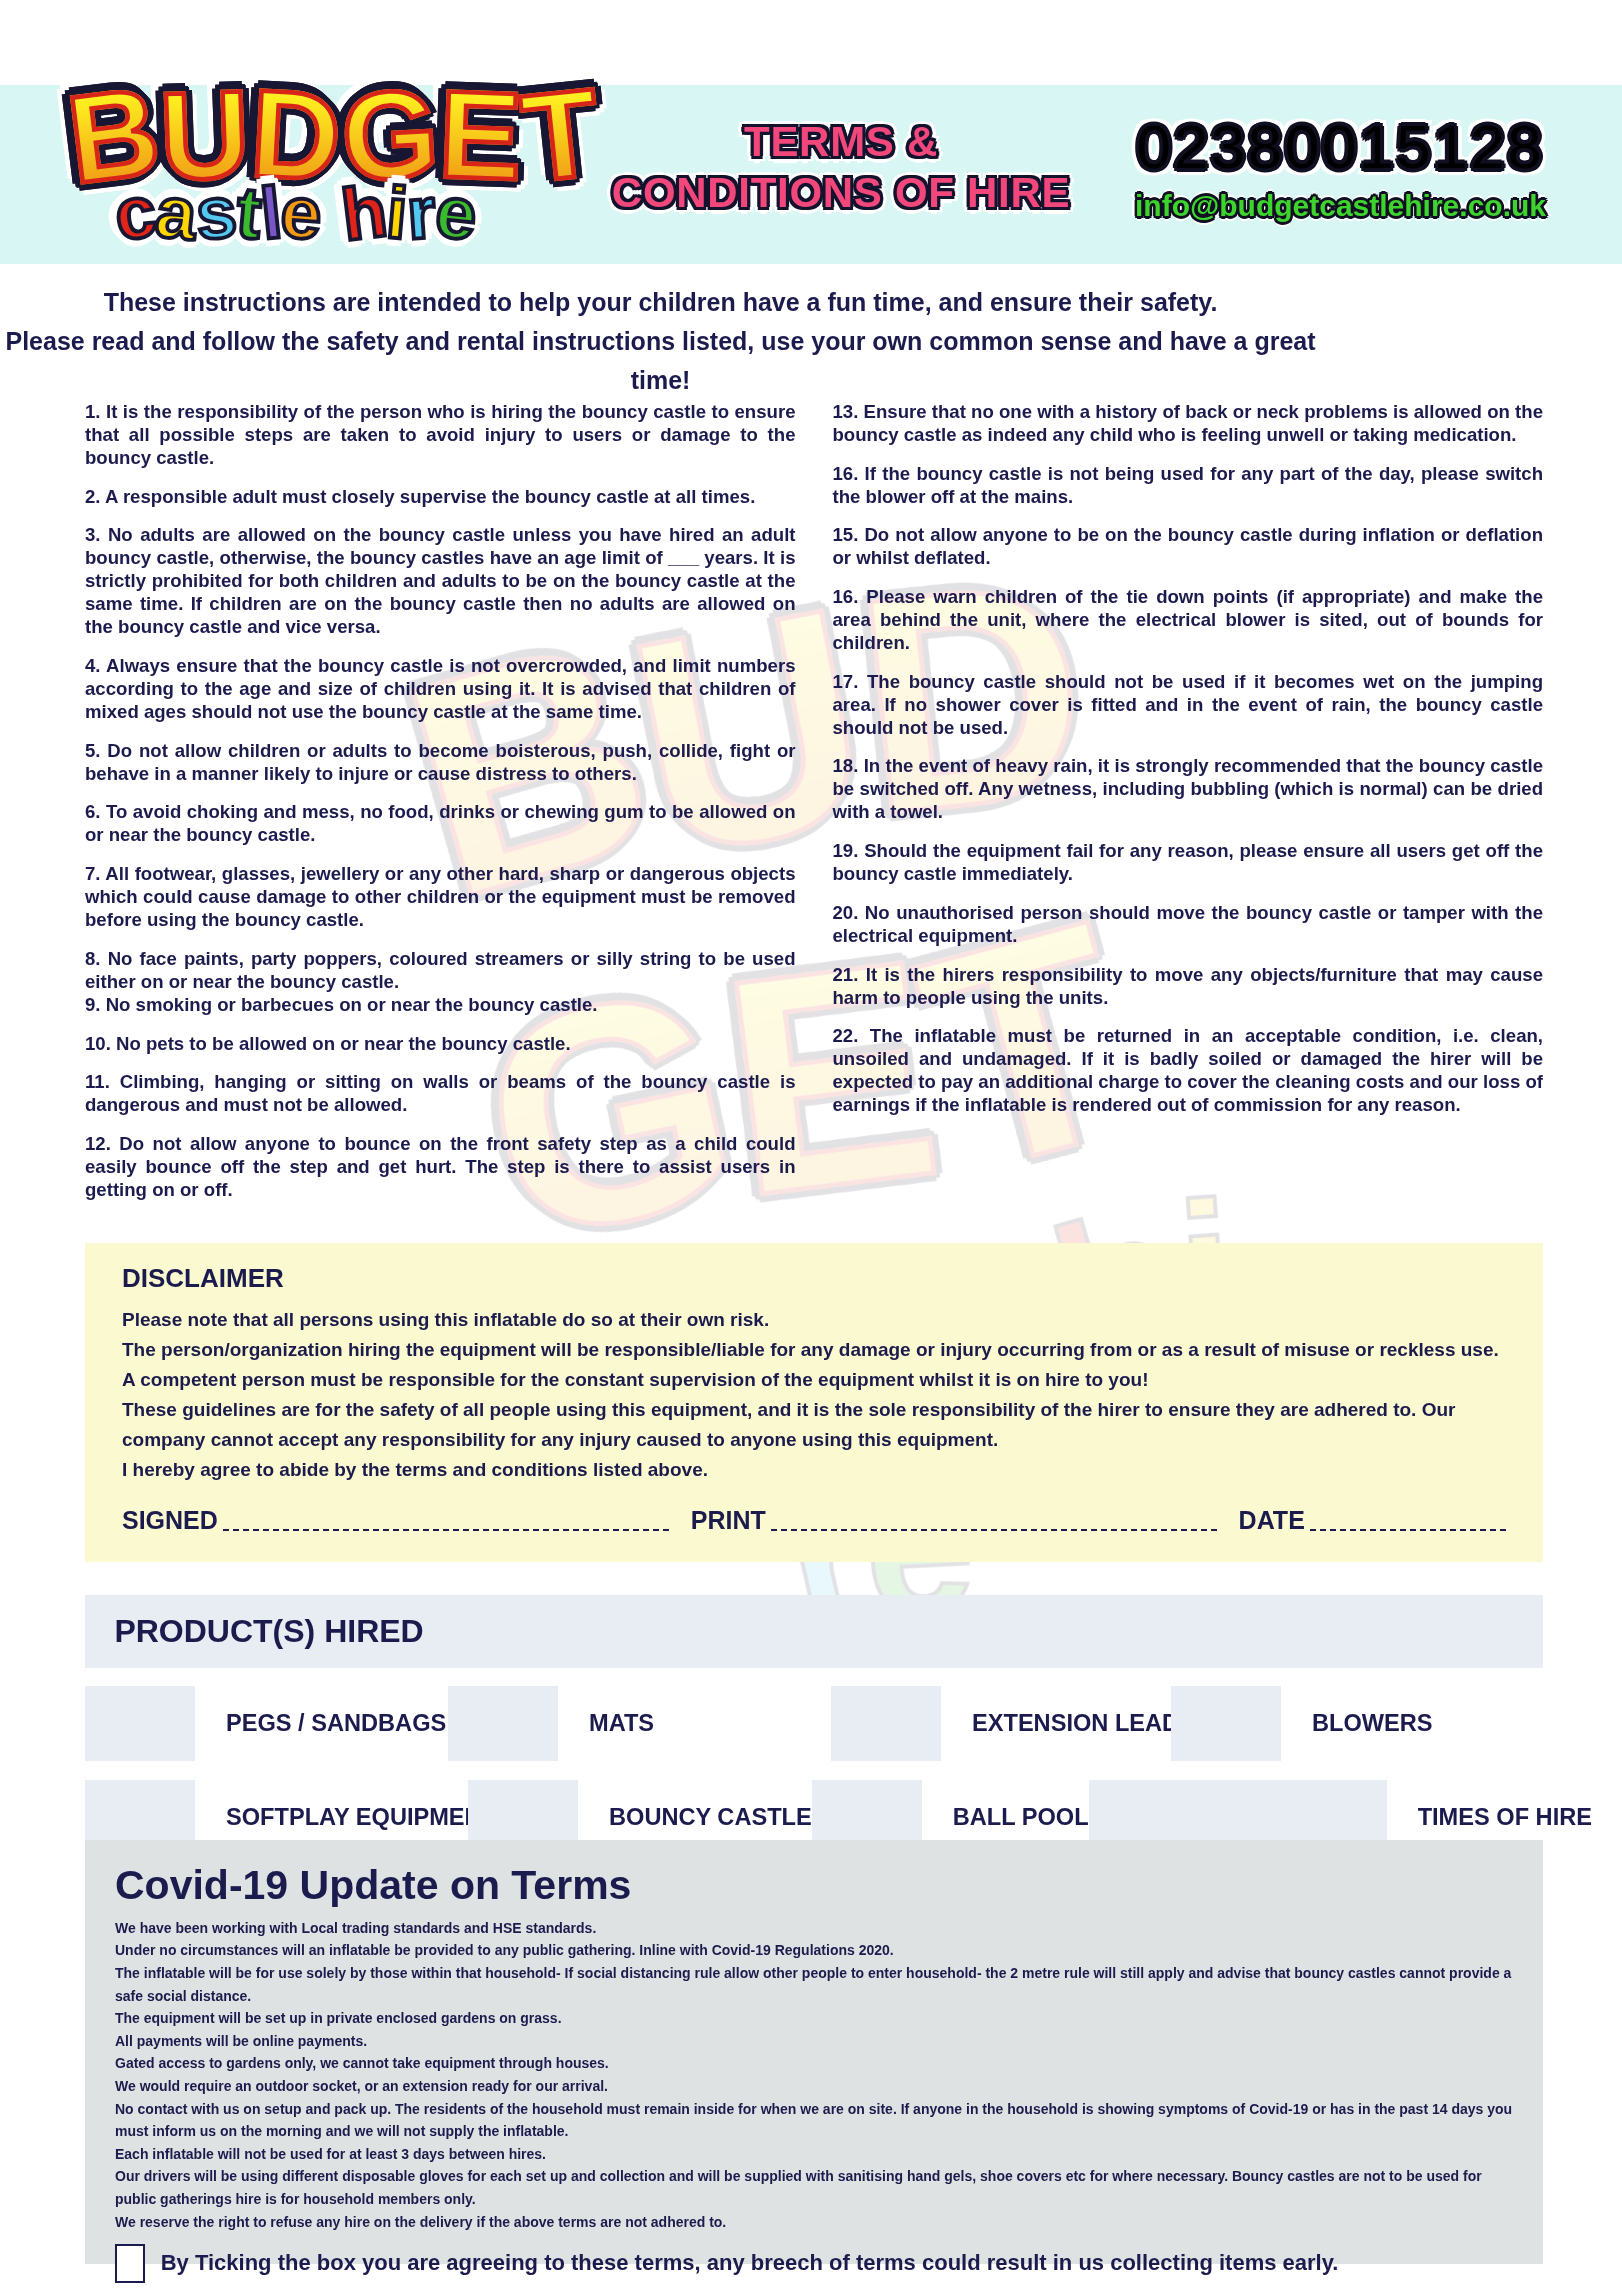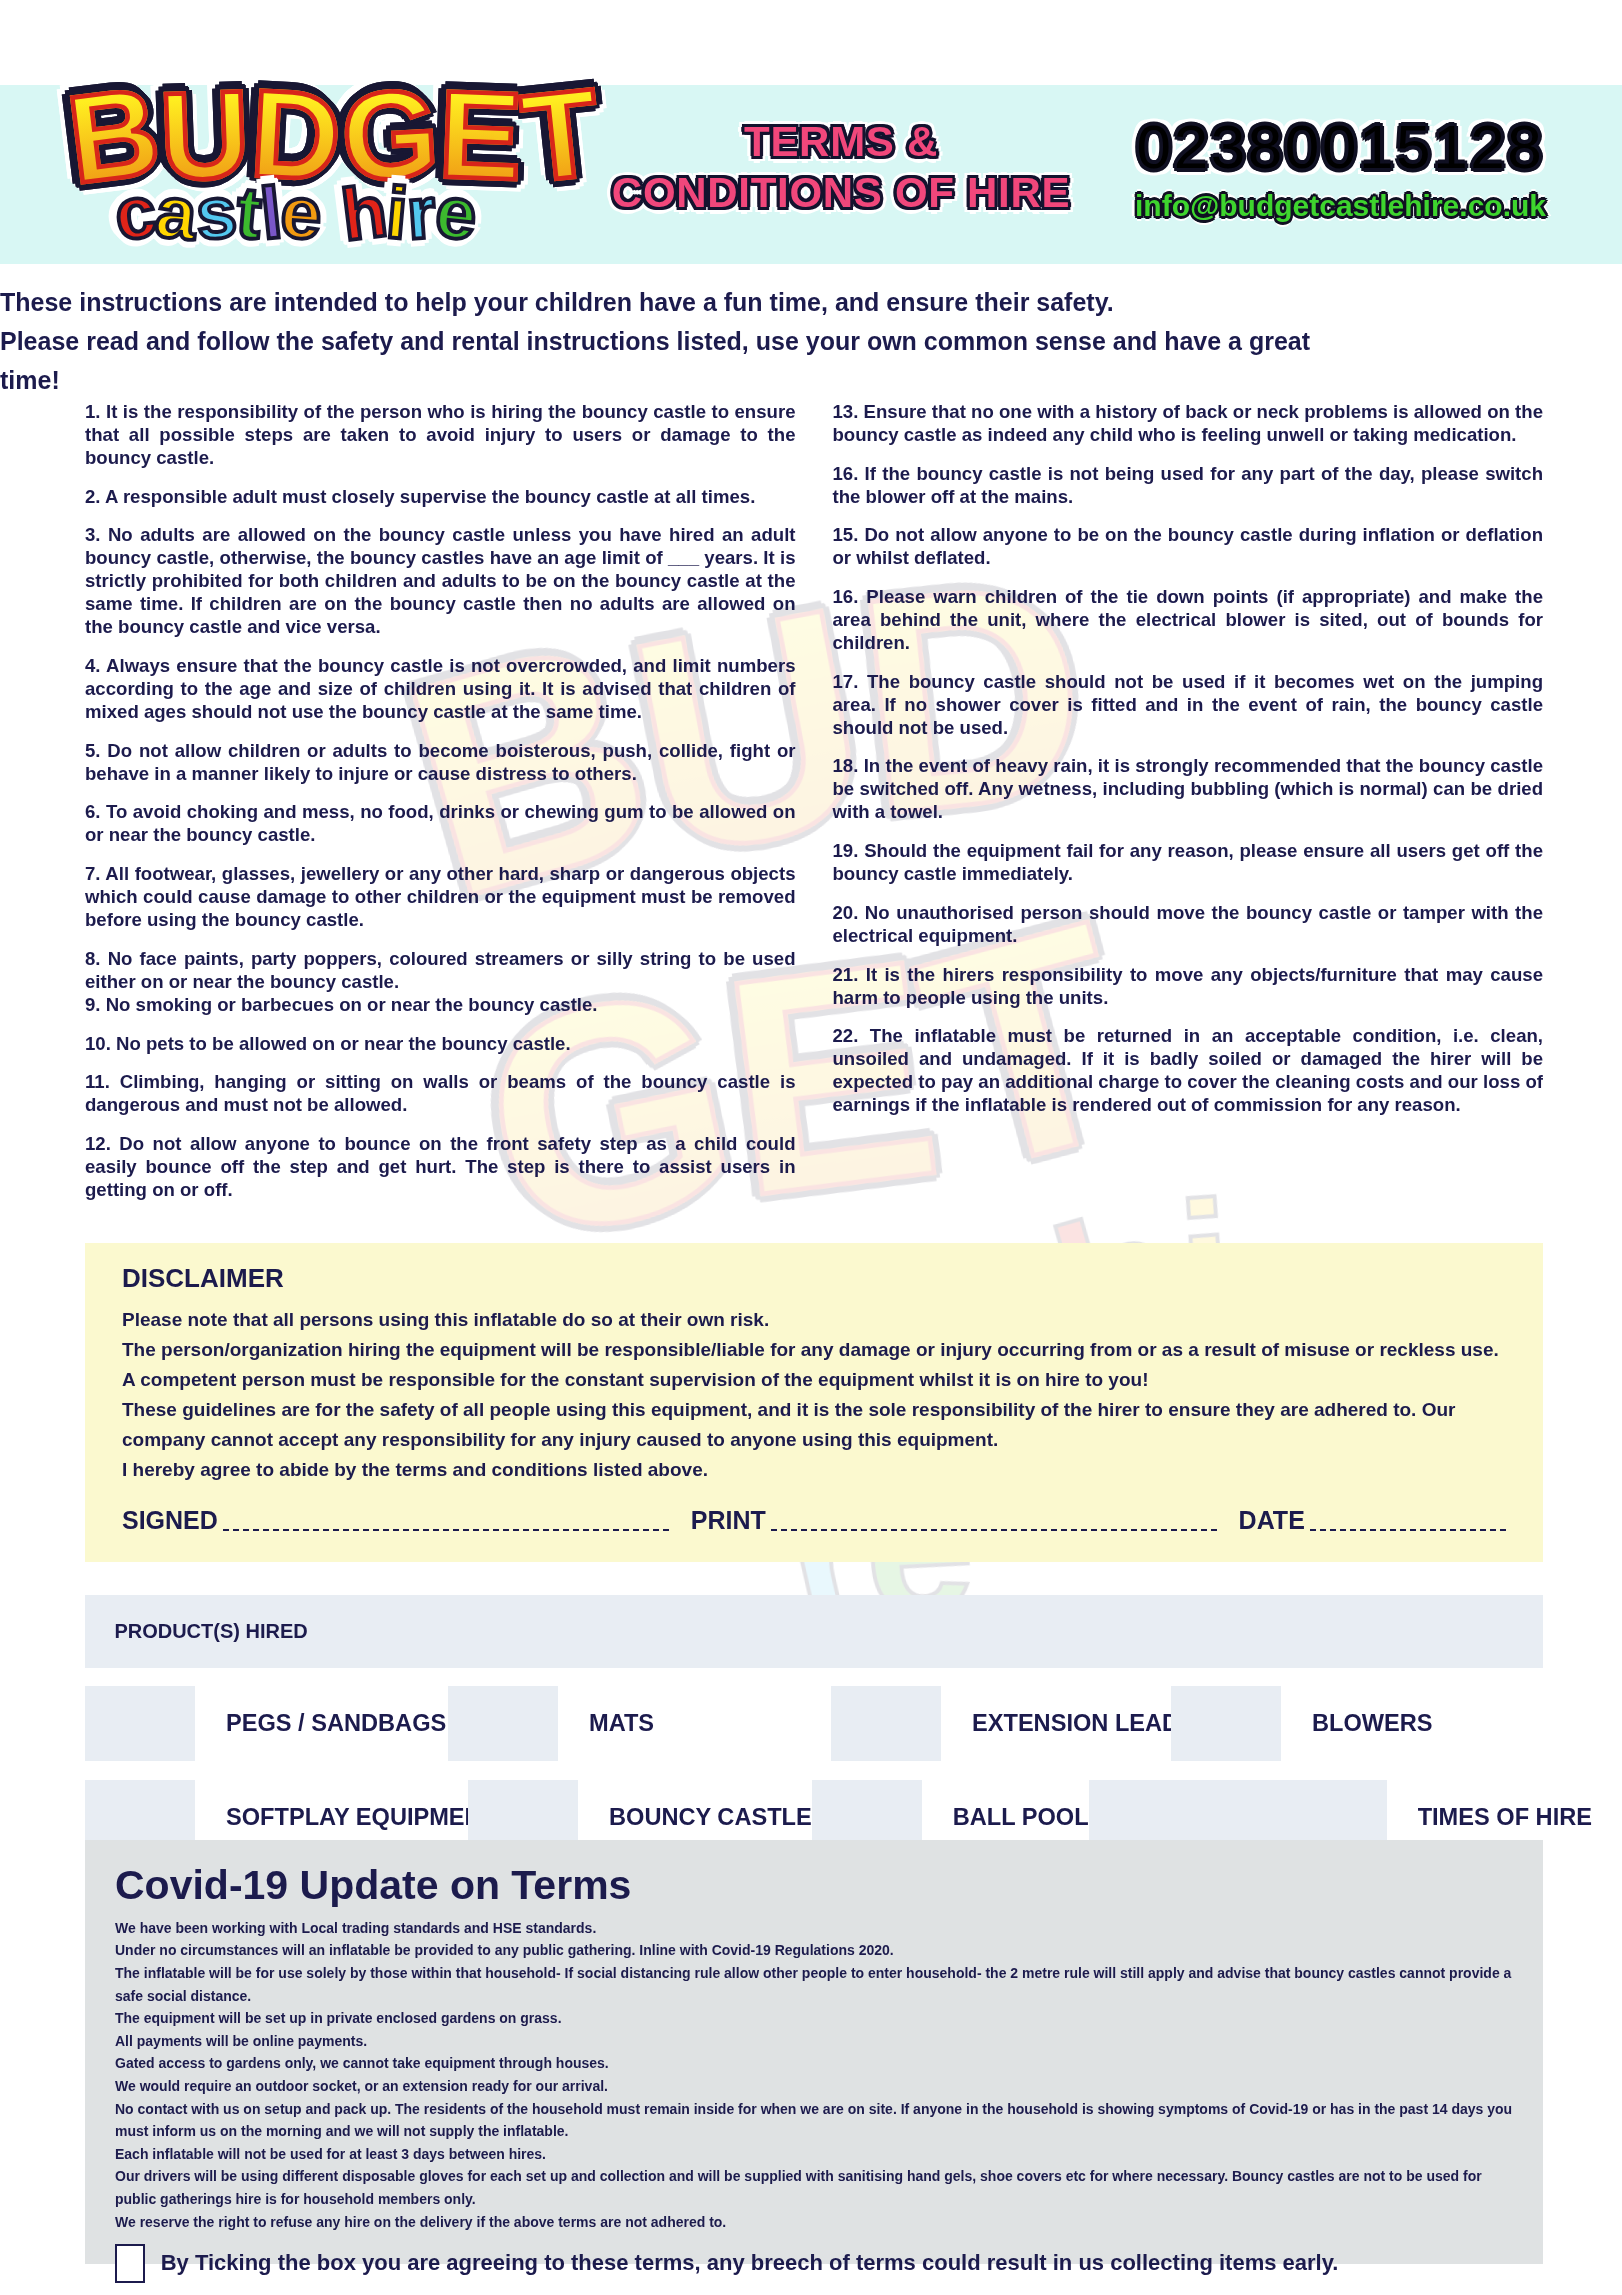--- a/index.html
+++ b/index.html
@@ -29,21 +29,21 @@
     text-shadow: 3.3px 0 #14132e,-3.3px 0 #14132e,0 3.3px #14132e,0 -3.3px #14132e,2.6px 2.6px #14132e,-2.6px 2.6px #14132e,2.6px -2.6px #14132e,-2.6px -2.6px #14132e,
       6.5px 0 #fff,-6.5px 0 #fff,0 6.5px #fff,0 -6.5px #fff,5.2px 5.2px #fff,-5.2px 5.2px #fff,5.2px -5.2px #fff,-5.2px -5.2px #fff; }
   .contact { position:absolute; right:77px; top:26px; text-align:center; }
   .phone { font-size:62px; font-weight:normal; letter-spacing:2.6px; color:#000000;
     text-shadow: 3.9px 0 #101022,-3.9px 0 #101022,0 3.9px #101022,0 -3.9px #101022,2.6px 2.6px #101022,-2.6px 2.6px #101022,2.6px -2.6px #101022,-2.6px -2.6px #101022,
       7.2px 0 #fff,-7.2px 0 #fff,0 7.2px #fff,0 -7.2px #fff,5.9px 5.9px #fff,-5.9px 5.9px #fff,5.9px -5.9px #fff,-5.9px -5.9px #fff; text-align: center; }
   .email { margin-top:6.5px; font-size:30px; font-weight:bold; color:#3ed42e;
     text-shadow: 2.6px 0 #101022,-2.6px 0 #101022,0 2.6px #101022,0 -2.6px #101022,2px 2px #101022,-2px 2px #101022,2px -2px #101022,-2px -2px #101022,
       5.2px 0 #fff,-5.2px 0 #fff,0 5.2px #fff,0 -5.2px #fff; }
   
-  .intro { position:absolute; left:0; top:283px; width:1321px; 
+  .intro { position:absolute; left:0; top:283px; width:1321px; text-align:center;
     font-size:25px; font-weight:bold; line-height:1.55; }
   
   .watermark { position:absolute; left:811px; top:550px; transform:translateX(-50%) rotate(-9deg);
     opacity:0.12; z-index:0; text-align:center; pointer-events:none; }
   .watermark .budget-word { font-size:308px; }
   .watermark .tagline-word { font-size:196px; margin:-39px 0 0 0; }
   
   .terms { position:absolute; left:85px; top:400px; width:1458px; display:flex; gap:37px; z-index:1; }
   .col { flex:1; }
   .item { font-size:18.6px; font-weight:bold; line-height:23px; text-align:justify; margin-bottom:15.7px; }
@@ -54,21 +54,21 @@
   .disclaimer h2 { font-size:26px; margin-bottom:10.5px; }
   .disclaimer p { font-size:19px; font-weight:bold; line-height:30px; }
   .sig-row { position:absolute; left:37px; right:37px; bottom:27.5px; display:flex; align-items:flex-end;
     font-size:25px; font-weight:bold; }
   .sig-line { border-bottom:2.6px dashed #1c1b4d; height:22px; }
   .sig-line.grow { flex:1; margin:0 22px 3.9px 5.2px; }
   .sig-line.date { width:196px; margin:0 0 3.9px 5.2px; }
   
   .product { position:absolute; left:85px; top:1595px; width:1458px; z-index:2; }
   .product-header { background:#e8edf3; height:73px; display:flex; align-items:center;
-    padding-left:29.4px; font-size:20px; font-weight:bold; }
+    padding-left:29.4px; font-size:32px; font-weight:bold; }
   .prow { display:flex; margin-top:18.3px; }
   .pcell { display:flex; align-items:center; }
   .pbox { width:110px; height:75px; background:#e8edf3; flex:0 0 auto; }
   .pbox.wide { width:298px; }
   .plabel { margin-left:31px; font-size:23.6px; font-weight:bold; white-space:nowrap; }
   .r1c1{width:363px;} .r1c2{width:383px;} .r1c3{width:340px;} .r1c4{flex:1;}
   .r2c1{width:383px;} .r2c2{width:357px;} .r2c3{width:311px;} .r2c4{flex:1; }
   
   .covid { position:absolute; left:85px; top:1840px; width:1458px; height:424px;
     background:#dfe2e3; z-index:3; padding:22px 30px; }

